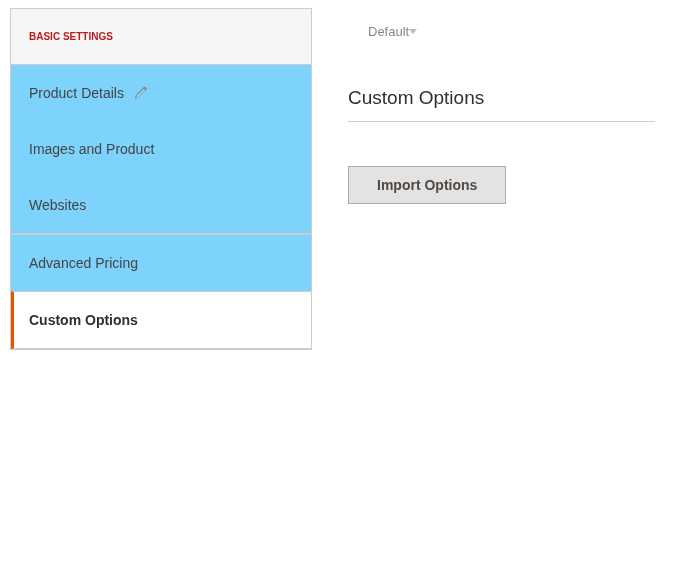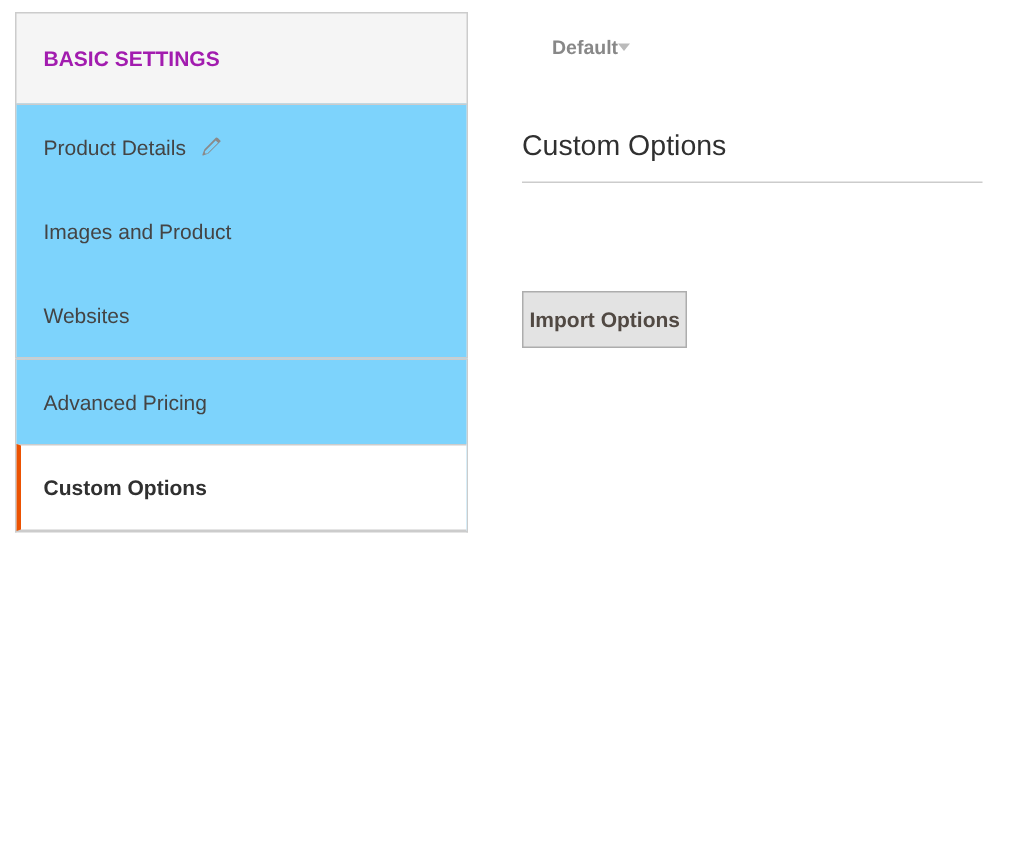--- a/index.html
+++ b/index.html
@@ -1,34 +1,34 @@
 <!DOCTYPE html>
 <html><head>
   <meta charset="utf-8">
   <style>
     * { box-sizing: border-box; margin: 0; padding: 0; }
     body { font-family: 'Helvetica Neue', Helvetica, Arial, sans-serif; font-size: 14px; color: #333; background: #fff; }
     .container { display: flex; width: 675px; height: 571px; }
     .sidebar { width: 312px; background: #fff; padding-top: 8px; padding-left: 10px; }
     .panel { border: 1px solid #ccc; background: #f5f5f5; }
     .panel + .panel { border-top: none; }
-    .panel-header { padding: 22px 18px; font-weight: 600; font-size: 14px; color: #a21caf; display: flex; justify-content: space-between; align-items: flex-start; cursor: pointer; }
+    .panel-header { padding: 22px 18px; font-weight: 600; font-size: 10px; color: #b91c1c; display: flex; justify-content: space-between; align-items: flex-start; cursor: pointer; }
     .panel-items { background: #7dd3fc; border-top: 1px solid #ccc; }
     .nav-item { padding: 20px 18px; font-size: 14px; color: #444; cursor: pointer; border-bottom: 0px solid #e5e5e5; display: flex; align-items: center; gap: 10px; }
     .nav-item:last-child { border-bottom: none; text-align: center; }
     .nav-item.active { background: #fff; border-left: 3px solid #eb5202; font-weight: 600; color: #303030; padding-left: 15px; border-top: 1px solid #ccc; border-bottom: 1px solid #ccc; }
     .chevron { width: 0; height: 0; display: inline-block; }
     .chevron-up { border-left: 5px solid transparent; border-right: 5px solid transparent; border-bottom: 6px solid #666; }
     .pencil { width: 14px; height: 14px; fill: #8a8a8a; }
     .main { flex: 1; padding: 24px 20px 20px 36px; }
-    .scope-row { display: flex; align-items: center; gap: 0; color: #888; font-size: 13px; font-weight: 700; margin-bottom: 48px; margin-left: 20px; }
+    .scope-row { display: flex; align-items: center; gap: 0; color: #888; font-size: 13px; font-weight: 400; margin-bottom: 48px; margin-left: 20px; }
     .scope-caret { width: 0; height: 0; border-left: 4px solid transparent; border-right: 4px solid transparent; border-top: 5px solid #bbb; }
     .page-title { font-size: 19px; color: #303030; font-weight: 400; padding-bottom: 12px; border-bottom: 1px solid #ccc; margin-bottom: 44px; }
     .button-row { display: flex; gap: 10px; }
-    .btn { background: #e3e3e3; border: 1px solid #adadad; color: #514943; font-weight: 600; font-size: 14px; padding: 10px 4px; cursor: pointer; margin-top: 28px; }
+    .btn { background: #e3e3e3; border: 1px solid #adadad; color: #514943; font-weight: 600; font-size: 14px; padding: 10px 28px; cursor: pointer; }
   </style>
 </head>
 <body>
 
 <div class="container">
   <aside class="sidebar">
     <div class="panel">
       <div class="panel-header">
         <span>BASIC SETTINGS</span>
       </div>

